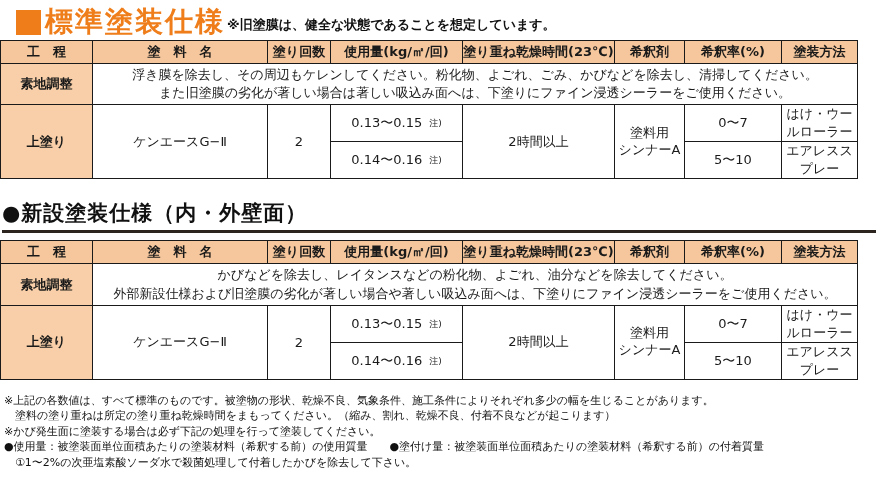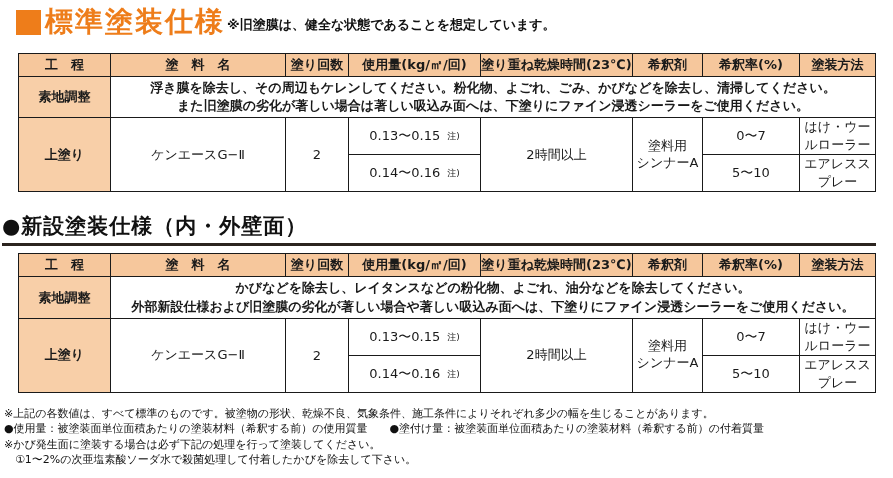--- a/index.html
+++ b/index.html
@@ -6,31 +6,31 @@
   body { background:#ffffff; }
   .page {
     position:relative;
     width:893px; height:478px;
     background:#ffffff;
     font-family:"DejaVu Sans","Liberation Sans",sans-serif;
     color:#1a1a1a;
     overflow:hidden;
   }
   
-  .sec1-head { display:flex; align-items:center; padding:8px 0 17px 16px; }
+  .sec1-head { display:flex; align-items:center; padding:8px 0 4px 16px; }
   .orange-square { width:25px; height:25px; background:#ee7d1a; display:inline-block; }
   .sec1-title { color:#ee7d1a; font-size:28px; font-weight:bold; letter-spacing:2px; margin-left:4px; line-height:1; }
   .sec1-note { font-size:13px; font-weight:bold; color:#111; margin-left:2px; margin-top:6px; }
   
-  table.spec { border-collapse:collapse; table-layout:fixed; width:857px; margin-left:18px; }
+  table.spec { border-collapse:collapse; table-layout:fixed; width:857px; }
   table.spec td { border:1px solid #1a1a1a; text-align:center; vertical-align:middle; font-size:13px; }
   tr.hdr td { background:#f6c79c; font-weight:bold; height:23px; font-size:13px; }
   td.label-cell { background:#f8cfa8; font-weight:bold; font-size:13px; }
   tr.prep-row { height:36px; }
-  td.prep-text { text-align:left; font-size:12px; line-height:1.4; padding:2px 17px;font-weight:bold; }
+  td.prep-text { text-align:left; font-size:12px; line-height:1.4; padding:2px 17px; }
   tr.sub-row { height:21px; }
   td.paint-cell { font-size:13px; }
   td.coats-cell { font-size:14px; }
   td.usage-cell { font-size:12.5px; }
   .note-mark { font-size:9px; margin-left:7px; vertical-align:1px; }
   td.dry-cell { font-size:13px; }
   td.diluent-cell { font-size:12.5px; line-height:1.3; }
   td.rate-cell { font-size:13px; }
   td.method-cell { font-size:10px; padding:0 1px; }
   
@@ -153,19 +153,20 @@
     <tr class="sub-row">
       <td class="usage-cell"><span>0.14〜0.16</span><span class="note-mark">注)</span></td>
       <td class="rate-cell">5〜10</td>
       <td class="method-cell">エアレススプレー</td>
     </tr>
   </tbody>
     </table>
 
   <div class="footnotes">
     <div class="fn">※上記の各数値は、すべて標準のものです。被塗物の形状、乾燥不良、気象条件、施工条件によりそれぞれ多少の幅を生じることがあります。</div>
+    <div class="fn fn-indent">塗料の塗り重ねは所定の塗り重ね乾燥時間をまもってください。（縮み、割れ、乾燥不良、付着不良などが起こります）</div>
+    <div class="fn">※かび発生面に塗装する場合は必ず下記の処理を行って塗装してください。</div>
     <div class="fn">●使用量：被塗装面単位面積あたりの塗装材料（希釈する前）の使用質量　　●塗付け量：被塗装面単位面積あたりの塗装材料（希釈する前）の付着質量</div>
-    <div class="fn">※かび発生面に塗装する場合は必ず下記の処理を行って塗装してください。</div>
     <div class="fn fn-indent">①1〜2%の次亜塩素酸ソーダ水で殺菌処理して付着したかびを除去して下さい。</div>
 
   </div>
 
 </div>
 
 </body></html>

